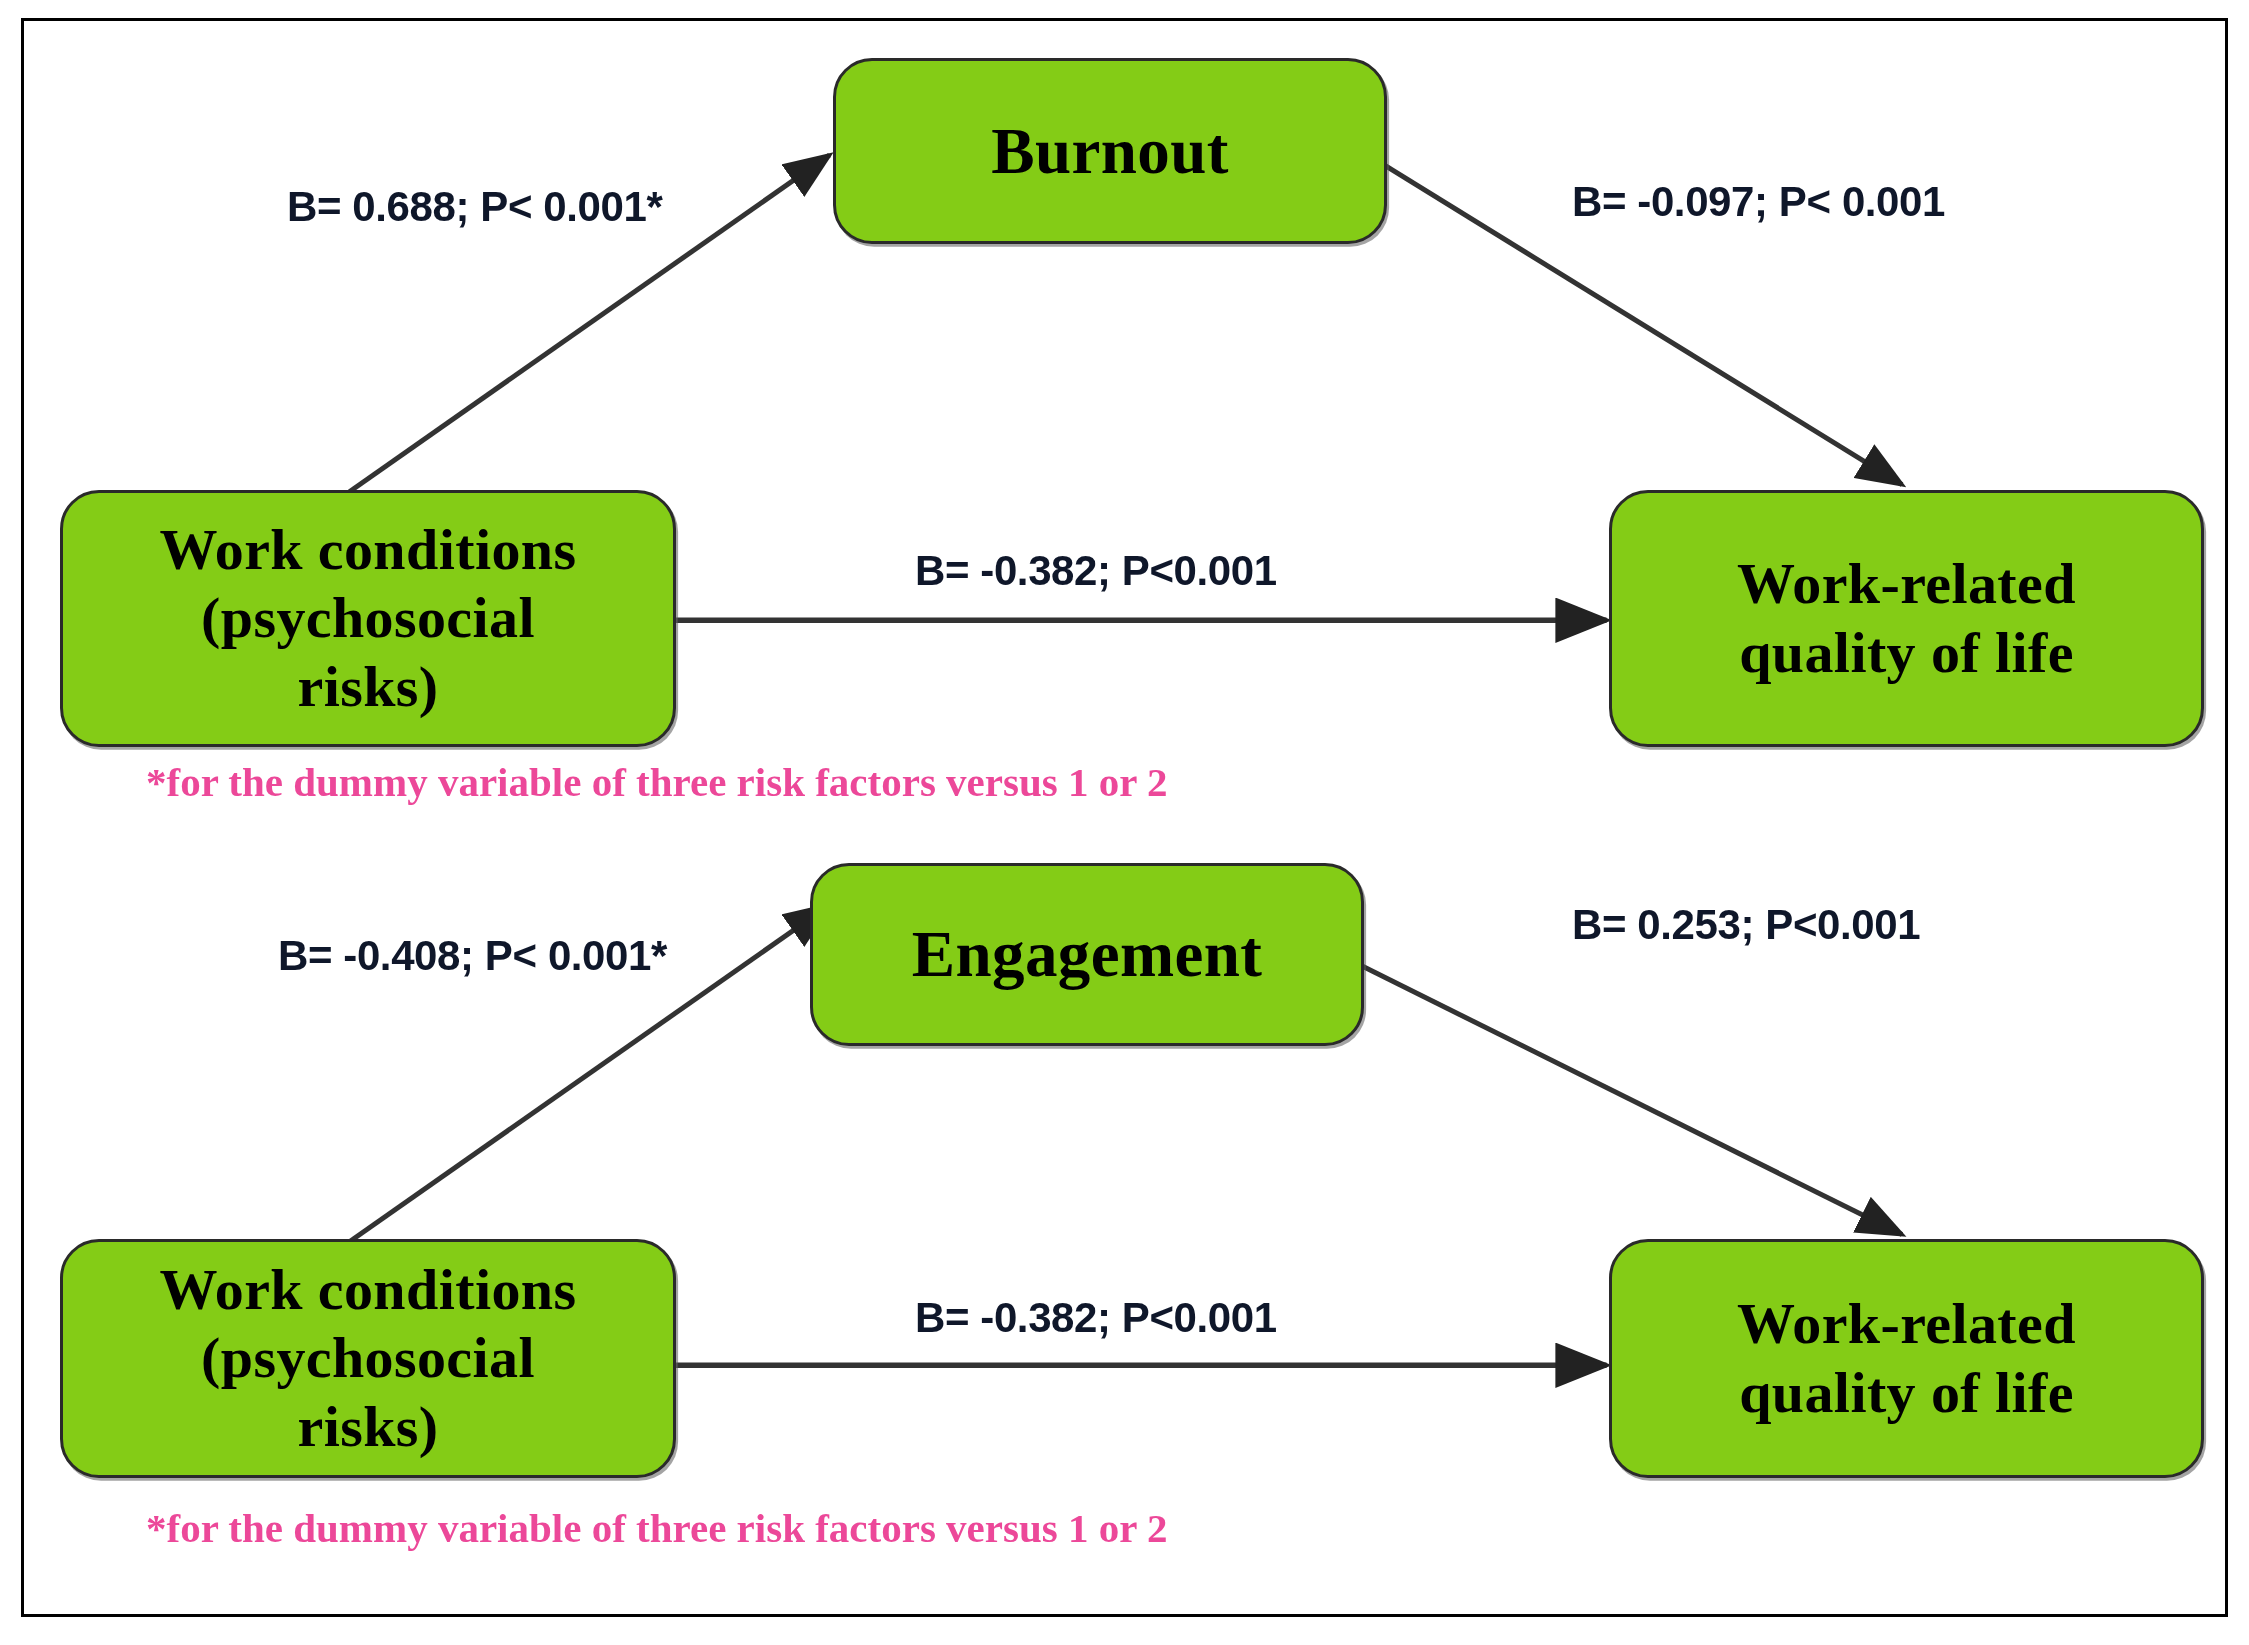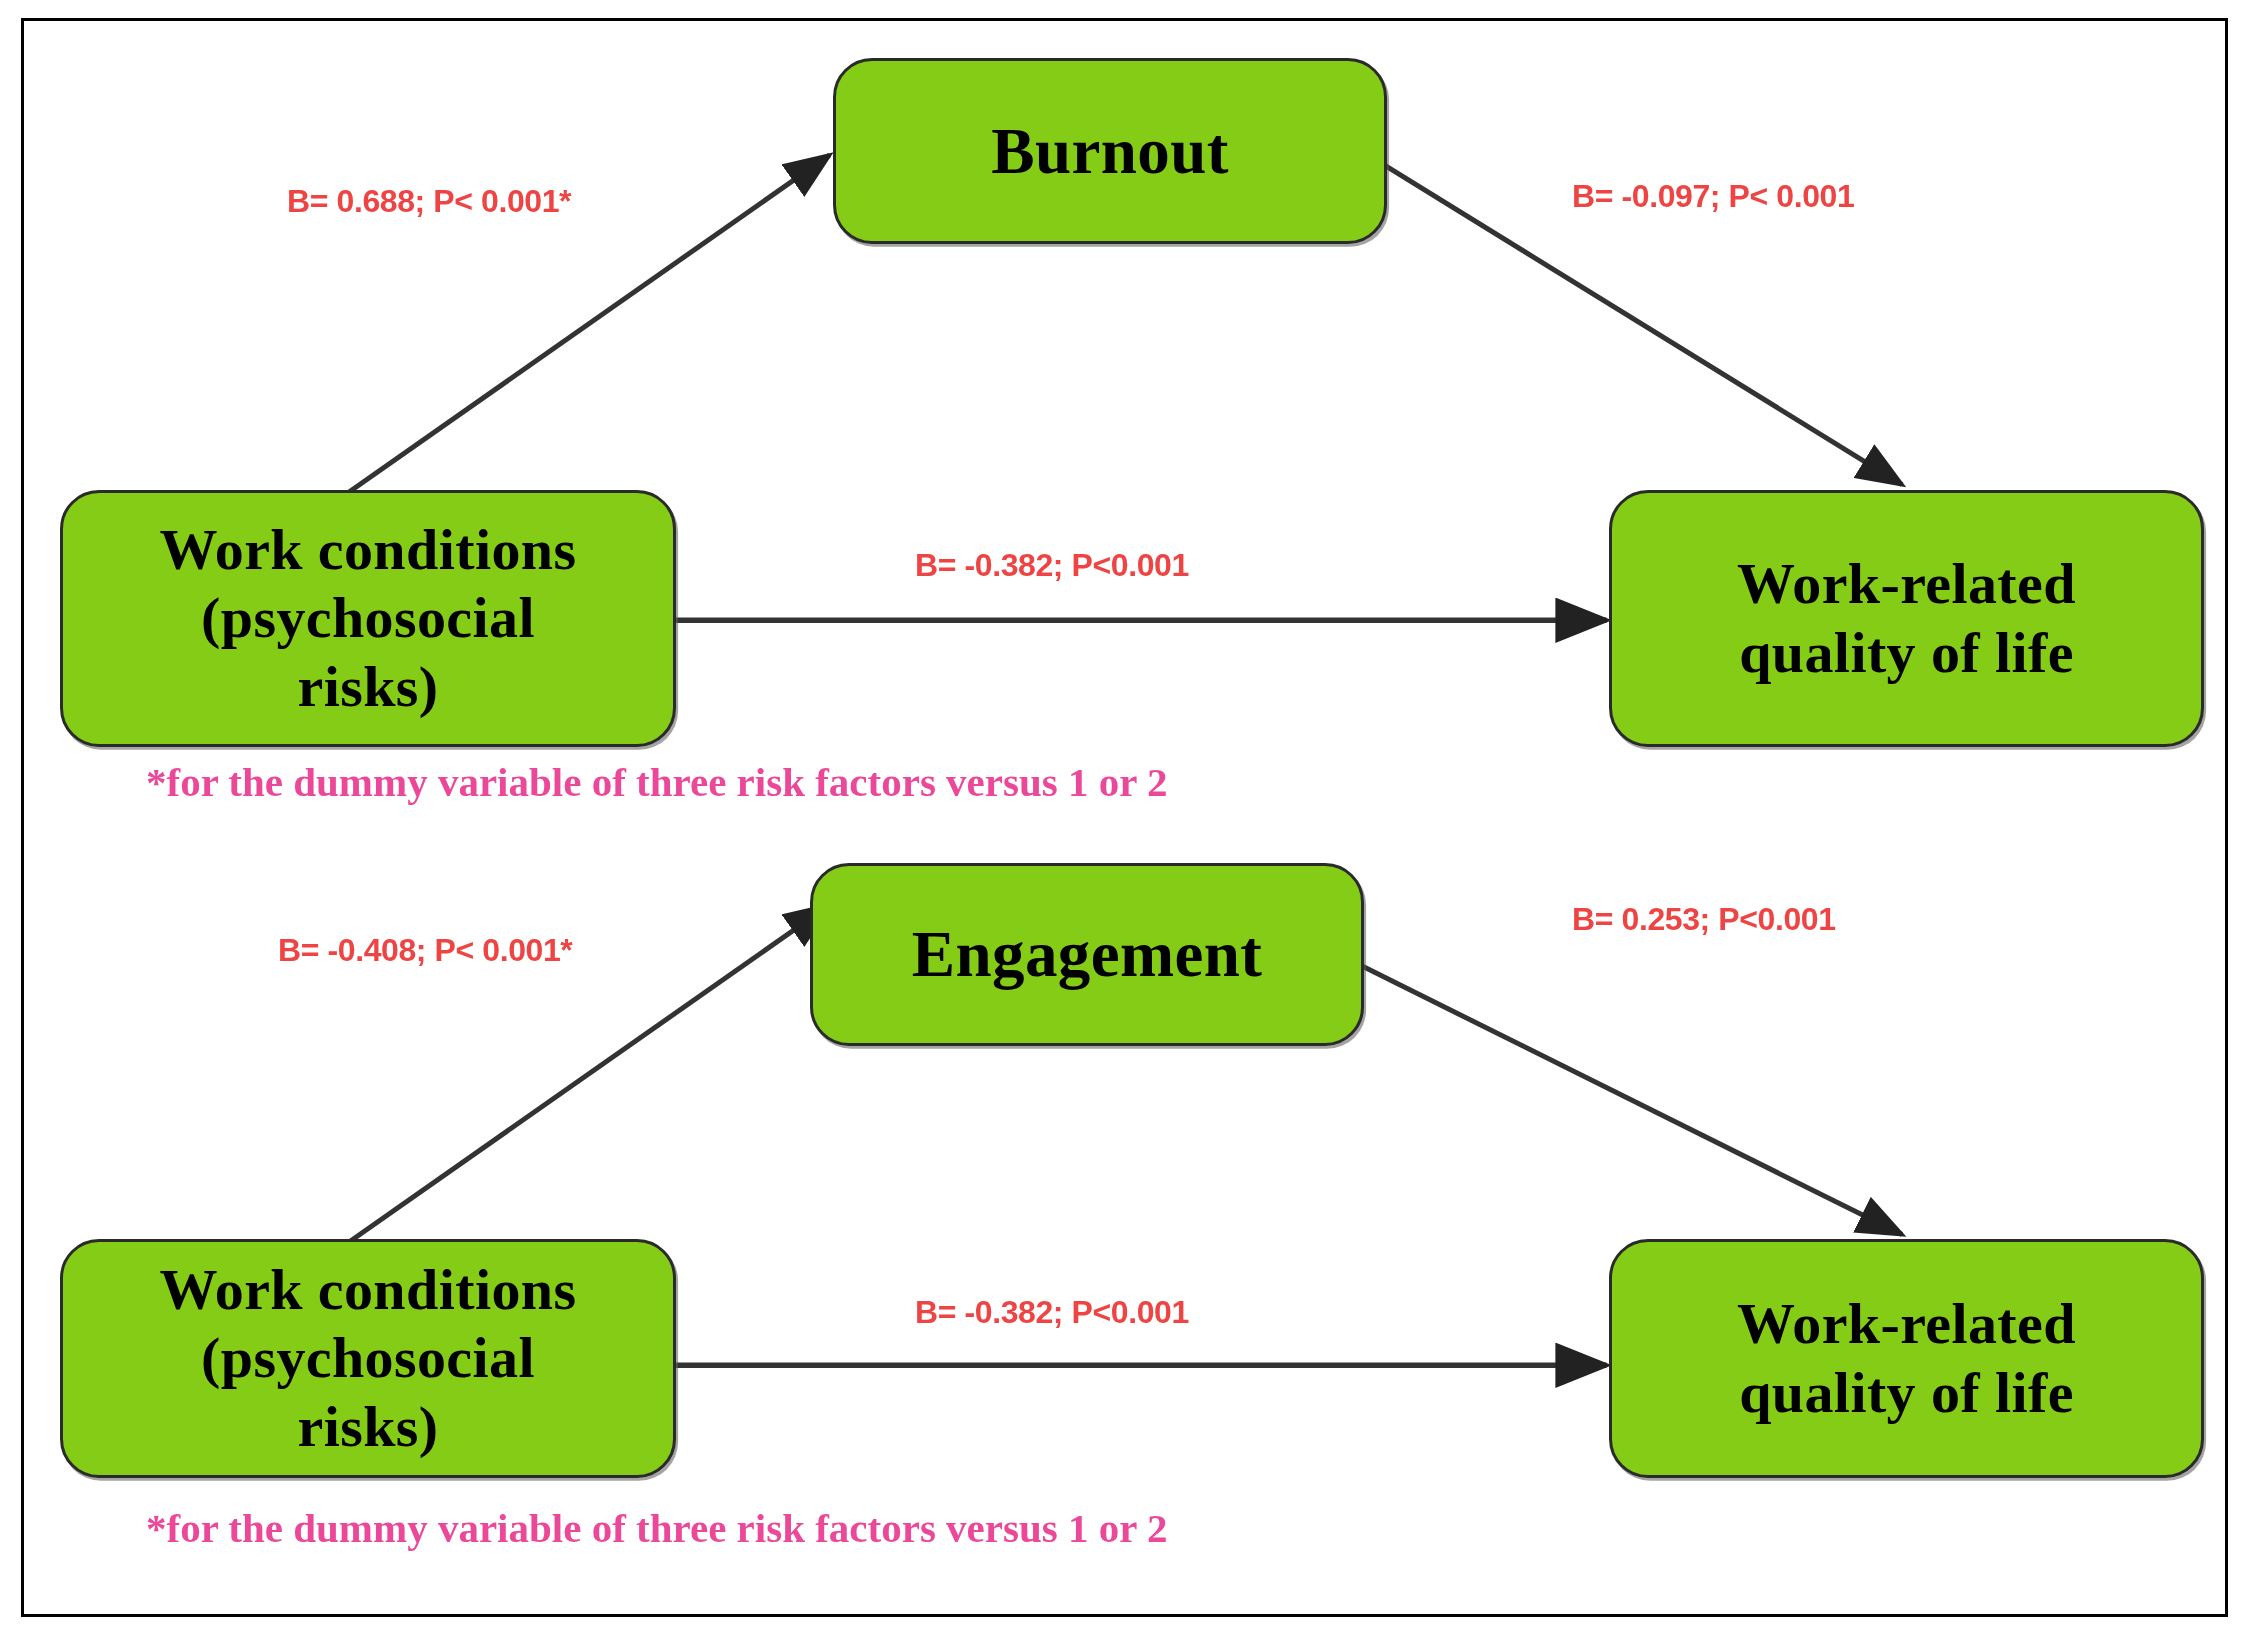--- a/index.html
+++ b/index.html
@@ -56,22 +56,22 @@
     white-space: pre-line;
     padding: 0 12.8px;
   }
   .node-big { font-size: 65px; letter-spacing: 0.4px; }
   .node-med { font-size: 58px; letter-spacing: 0.4px; }
 
   .edge-label {
     position: absolute;
     font-family: "Liberation Sans", sans-serif;
     font-weight: bold;
-    font-size: 32px;
-    color: #ef4444;
+    font-size: 42px;
+    color: #0f172a;
     white-space: nowrap;
     letter-spacing: -0.4px;
   }
   .footnote {
     position: absolute;
     font-family: "Liberation Serif", serif;
     font-weight: bold;
     font-size: 41px;
     color: #ec4899;
     white-space: nowrap;

